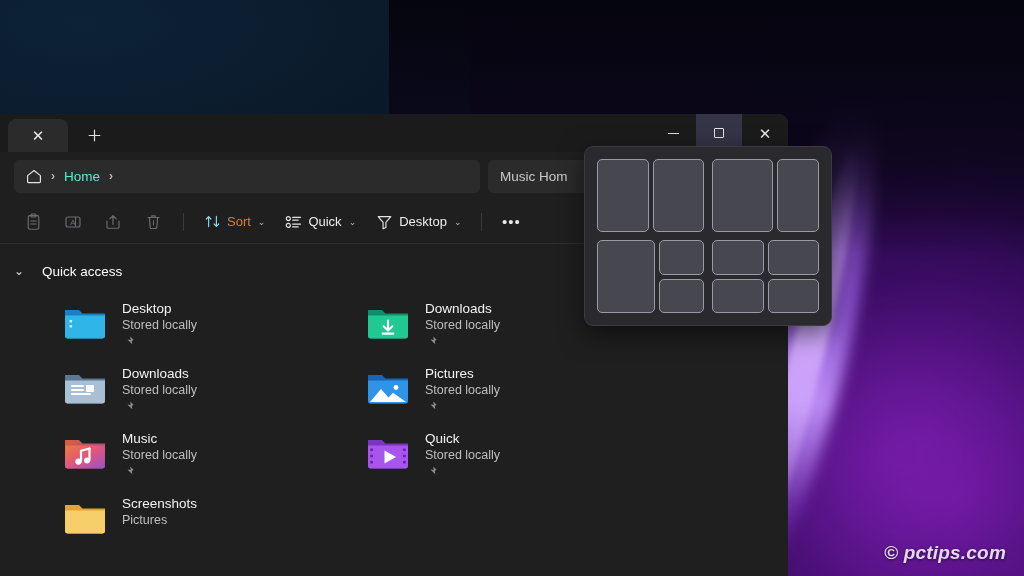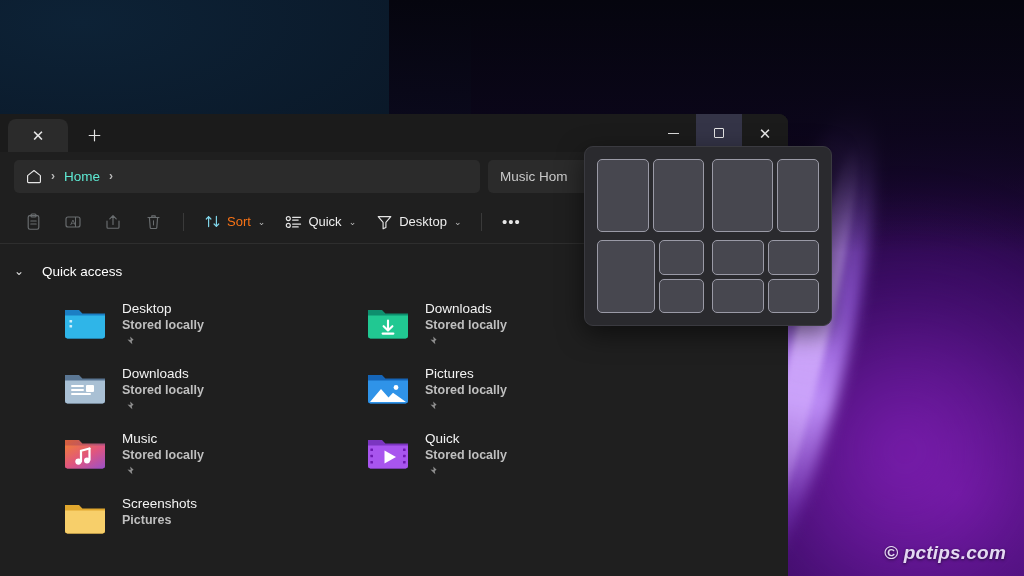--- a/index.html
+++ b/index.html
@@ -136,21 +136,21 @@
   .grouphdr .gtitle { color:#ffffff; font-size:13.5px; font-weight:400; }
 
   .grid {
     display:grid; grid-template-columns:303px 303px;
     padding:12px 0 0 62px;
   }
   .item { display:flex; gap:14px; height:65px; align-items:flex-start; }
   .ico { width:46px; height:46px; flex:0 0 46px; margin-top:3px; position:relative; }
   .meta { padding-top:4px; }
   .iname { color:#f3f3f3; font-size:13.5px; line-height:17px; }
-  .isub  { color:#bfbfbf; font-size:12.5px; line-height:17px;font-weight:bold; }
+  .isub  { color:#bfbfbf; font-size:12.5px; line-height:17px; }
   .pin   { margin-top:1px; display:block; }
 
   
   #snapflyout {
     position:absolute; left:584px; top:146px; width:248px; height:180px;
     background:#2a2a2e; border:1px solid #3a3a40; border-radius:9px;
     box-shadow:0 8px 26px rgba(0,0,0,.55);
     display:grid; grid-template-columns:1fr 1fr; grid-template-rows:1fr 1fr;
     gap:8px; padding:12px;
   }

